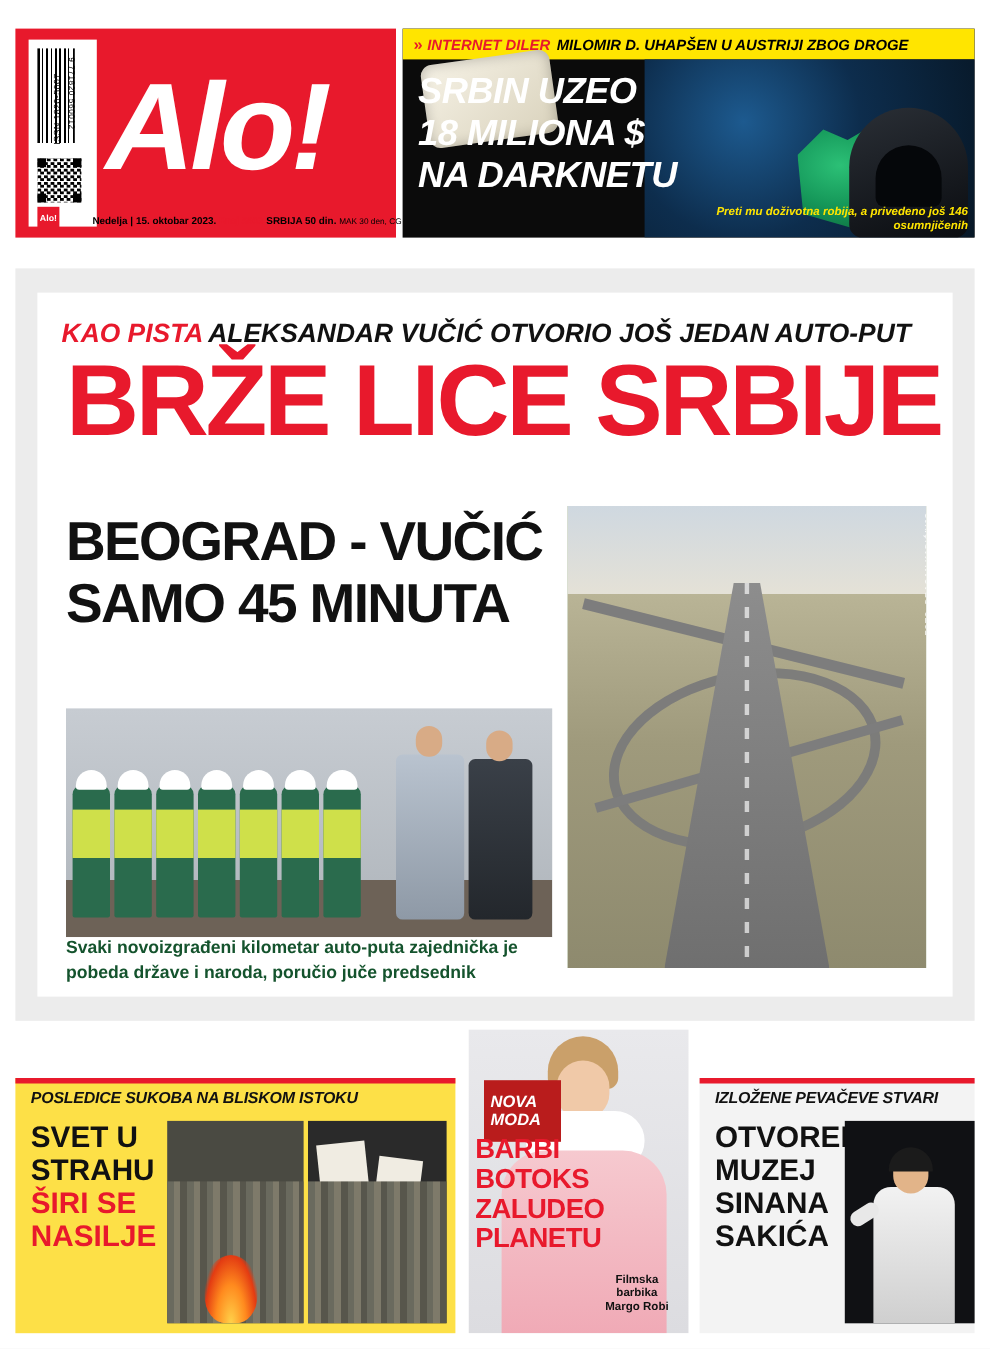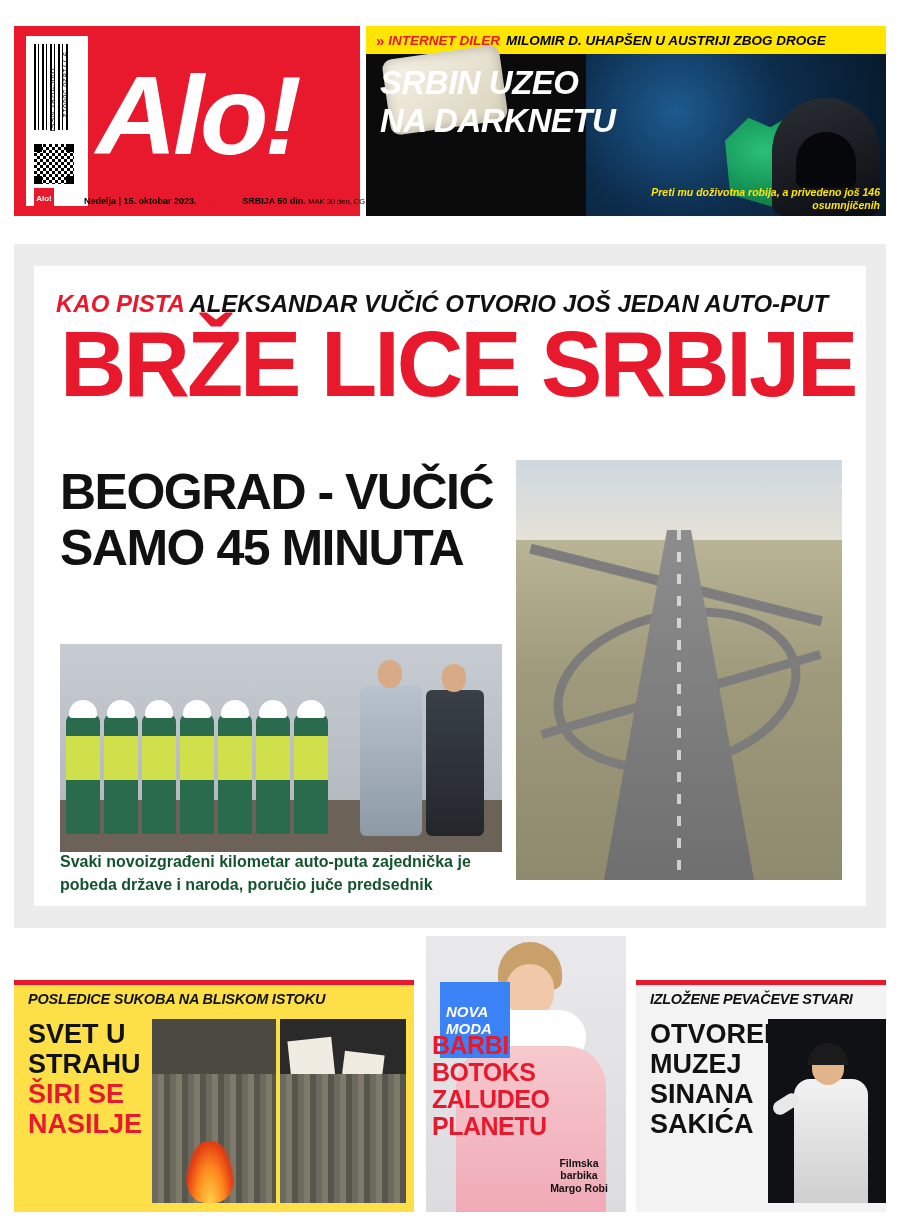--- a/index.html
+++ b/index.html
@@ -173,22 +173,22 @@
   .fire { position:absolute; left: 34px; bottom: 0; width: 48px; height: 62px; background: radial-gradient(ellipse at 50% 100%, #ffd24a 0%, #ff8a1e 40%, #e33b12 70%, rgba(0,0,0,0) 80%); border-radius: 50% 50% 40% 40%; }
   .sign { position:absolute; background:#f0ece2; }
 
   .mid-panel { position: absolute; left: 412px; top: 0; width: 200px; height: 276px; overflow: hidden; background: #f7f7f7; }
   .mid-photo { position:absolute; left:0; top:0; width:200px; height:276px; background: linear-gradient(#e9e9ec,#dcdce0); }
   .mp-hair { position:absolute; left: 72px; top: 6px; width: 64px; height: 48px; background: #caa06a; border-radius: 32px 32px 10px 10px; }
   .mp-face { position:absolute; left: 80px; top: 28px; width: 48px; height: 54px; background:#f0c9a8; border-radius: 24px; }
   .mp-fur { position:absolute; left: 52px; top: 74px; width: 108px; height: 54px; background:#fff; border-radius: 54px; }
   .mp-dress { position:absolute; left: 30px; top: 110px; width: 150px; height: 166px; background: linear-gradient(#f6c9cf,#f0aab6); border-radius: 40px 40px 0 0; }
   .mid-kicker {
-    position: absolute; left: 14px; top: 46px; width: 70px; color:#fff; background:#3b82f6;
-    font-weight: bold; font-size: 15px; line-height: 17px; padding: 21px 6px; font-style: italic;
+    position: absolute; left: 14px; top: 46px; width: 70px; color:#fff; background:#b91c1c;
+    font-weight: bold; font-size: 15px; line-height: 17px; padding: 11px 6px; font-style: italic;
   }
   .mid-head {
     position: absolute; left: 6px; top: 96px; width: 120px; color: #e8192c;
     font-weight: bold; font-size: 25px; line-height: 27px; letter-spacing: -.5px;
   }
   .mid-caption {
     position: absolute; left: 120px; bottom: 18px; width: 66px; text-align: center;
     color: #111; font-weight: bold; font-size: 10.5px; line-height: 12.5px;
   }
 
@@ -230,20 +230,21 @@
       <span class="strip-red">INTERNET DILER</span>
       <span class="strip-black">MILOMIR D. UHAPŠEN U AUSTRIJI ZBOG DROGE</span>
     </div>
     <div class="tb-photo">
       <div class="tb-hand"></div>
       <div class="tb-hood"></div>
     </div>
     <div class="tb-bag"></div>
     <div class="tb-text">
       <div class="line">SRBIN UZEO</div>
+      <div class="line">18 MILIONA $</div>
       <div class="line">NA DARKNETU</div>
     </div>
     <div class="tb-caption">Preti mu doživotna robija, a privedeno još 146 osumnjičenih</div>
   </div>
 
   <div class="mainbox">
     <div class="mainbox-inner"></div>
 
     <div class="kicker">
       <span class="k-red">KAO PISTA</span>

